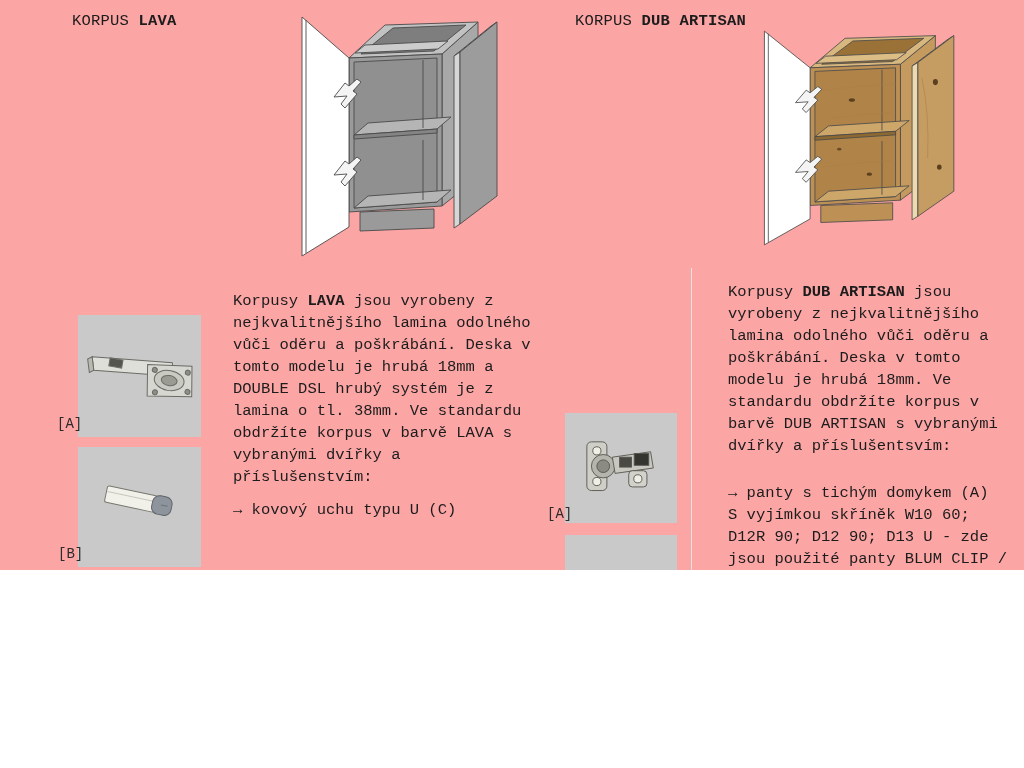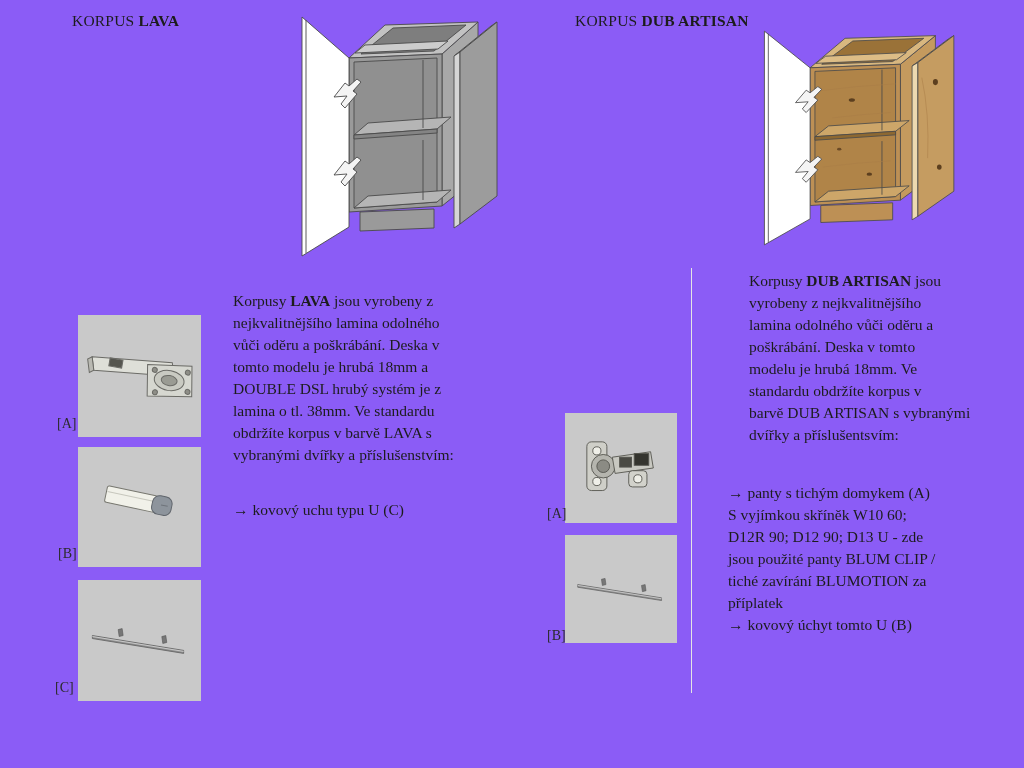--- a/index.html
+++ b/index.html
@@ -1,17 +1,17 @@
 <!DOCTYPE html>
 <html><head>
 <meta charset="utf-8">
 <style>
   html,body{margin:0;padding:0;background:#fff;}
-  #page{position:relative;width:1024px;height:768px;background:#8b5cf6;overflow:hidden;
-        font-family:Liberation Serif, serif;color:#1c1c1c;}
+  #page{position:relative;width:1024px;height:570px;background:#fca5a5;overflow:hidden;
+        font-family:Liberation Mono, monospace;color:#1c1c1c;}
   .abs{position:absolute;}
   .title{font-size:15.5px;letter-spacing:.2px;white-space:nowrap;}
   .title b{font-weight:700;}
   .para{font-size:15.5px;line-height:22px;white-space:pre-line;}
   .para b{font-weight:700;}
   .bullets{font-size:15.5px;line-height:22px;}
   .bullet{white-space:pre-wrap;}
   .hw{background:#c9c9c9;}
   .hwlabel{font-size:14px;color:#2b2b2b;}
   .divider{width:1px;background:#e4e4e4;}
@@ -184,21 +184,21 @@
       <polygon points="14,56 106,71 106,74 14,59" fill="#8e8e8e" stroke="#5f5f5f" stroke-width="0.8"></polygon>
       <line x1="14" y1="57" x2="106" y2="72" stroke="#c9c9c9" stroke-width="1"></line>
       <polygon points="40,50 44,49 45,56 41,57" fill="#777777" stroke="#555555" stroke-width="0.6"></polygon>
       <polygon points="84,57 88,56 89,63 85,64" fill="#777777" stroke="#555555" stroke-width="0.6"></polygon>
     </svg>
   </div>
 
   <div class="abs hwlabel" style="left:547px;top:506px;">[A]</div>
   <div class="abs hwlabel" style="left:547px;top:628px;">[B]</div>
 
-  <div class="abs para" style="left:728px;top:270px;width:275px;margin-left:21px;"><span>Korpusy </span><b>DUB ARTISAN</b><span> jsou
+  <div class="abs para" style="left:728px;top:281px;width:275px;"><span>Korpusy </span><b>DUB ARTISAN</b><span> jsou
 vyrobeny z nejkvalitnějšího
 lamina odolného vůči oděru a
 poškrábání. Deska v tomto
 modelu je hrubá 18mm. Ve
 standardu obdržíte korpus v
 barvě DUB ARTISAN s vybranými
 dvířky a příslušentsvím:</span></div>
 
   <div class="abs bullets" style="left:728px;top:482px;width:280px;">
     <div class="bullet">→ panty s tichým domykem (A)

